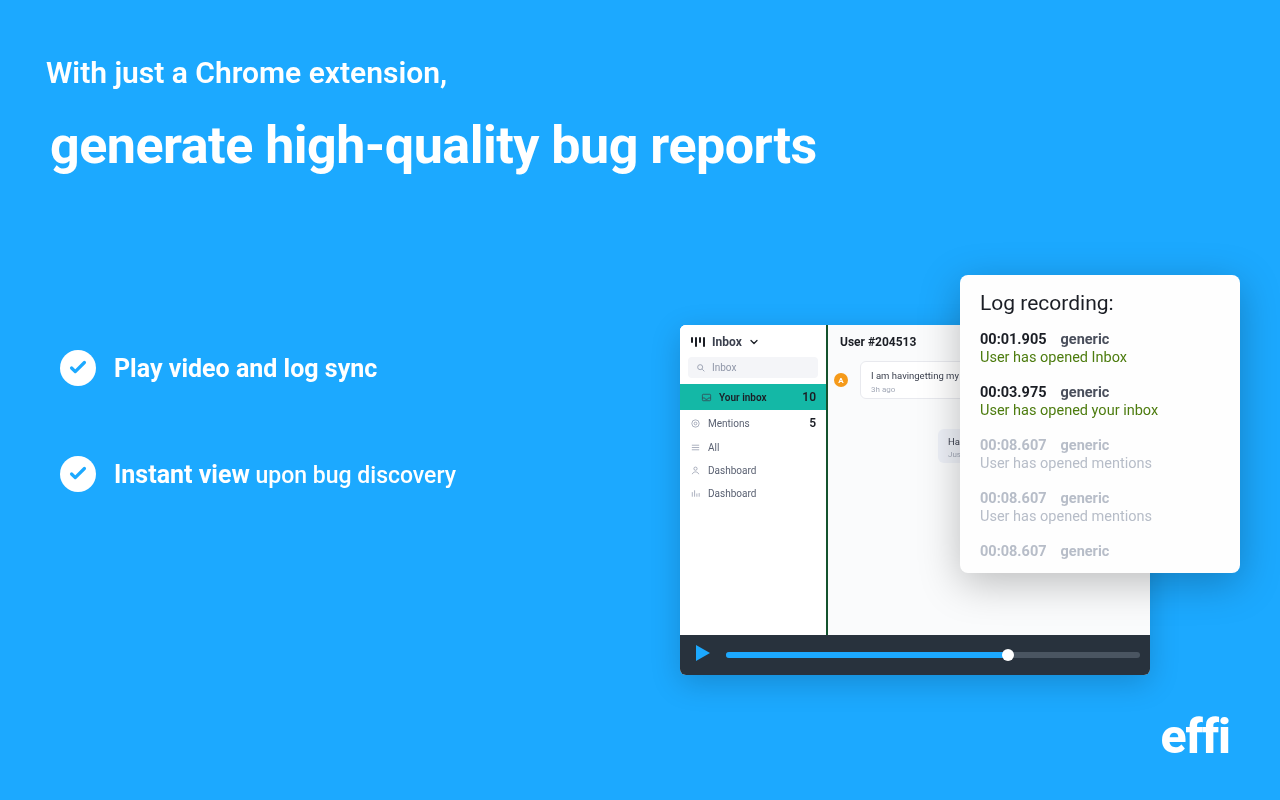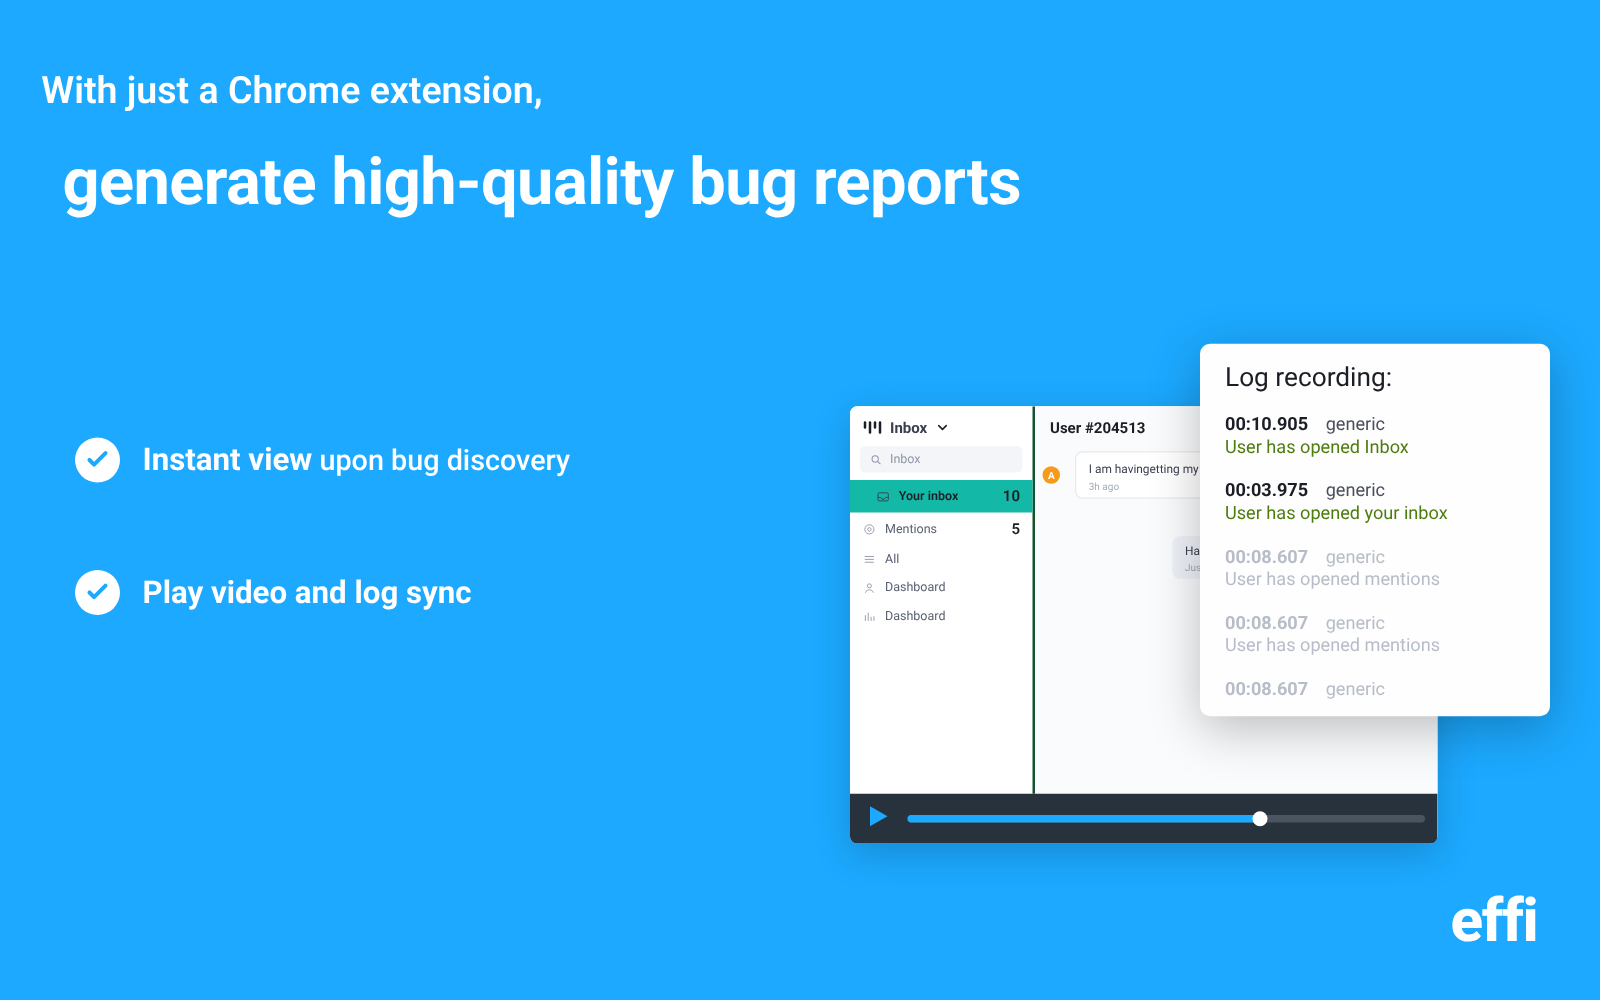--- a/index.html
+++ b/index.html
@@ -7,21 +7,21 @@
     width: 1280px;
     height: 800px;
     background: #1ca9ff;
     font-family: -apple-system, BlinkMacSystemFont, "Segoe UI", Roboto, Helvetica, Arial, sans-serif;
     position: relative;
     overflow: hidden;
     color: #fff;
   }
   .headline-small {
     position: absolute;
-    left: 33px;
+    left: 46px;
     top: 55px;
     font-size: 30px;
     font-weight: 600;
   }
   .headline-big {
     position: absolute;
     left: 50px;
     top: 115px;
     font-size: 52px;
     font-weight: 700;
@@ -210,21 +210,21 @@
     width: 280px;
     background: #fefefe;
     color: #1b1e25;
     border-radius: 8px;
     box-shadow: 0 10px 40px rgba(0,0,0,0.25);
     padding: 16px 20px 12px 20px;
   }
   .log-title { font-size: 21px; font-weight: 400; margin-bottom: 16px; }
   .log-entry { margin-bottom: 18px; }
   .log-line1 { font-weight: 700; font-size: 14.5px; display: flex; gap: 14px; }
-  .log-kind { font-weight: 400; color: #4a4f5c; }
+  .log-kind { font-weight: 700; color: #4a4f5c; }
   .log-line2 { font-size: 14.5px; color: #4d7c0f; margin-top: 1px; }
   .log-entry.faded .log-line1,
   .log-entry.faded .log-line2 { color: #b7bdc8; }
   .log-entry.faded .log-kind { color: #b7bdc8; }
   .log-entry.last { margin-bottom: 0; }
   .log-entry.cut { height: 18px; overflow: hidden; }
 </style>
 </head>
 <body>
 
@@ -232,31 +232,31 @@
 <div class="headline-big">generate high-quality bug reports</div>
 
 <div class="bullets">
   <div class="bullet">
     <div class="check-icon">
       <svg viewBox="0 0 24 24">
           <path d="M5 12l4 4 10-10" stroke="#1ca9ff" stroke-width="3.5" fill="none" stroke-linecap="round" stroke-linejoin="round"></path>
         </svg>
     </div>
     <div>
-      <span class="bullet-text-strong">Instant view</span><span class="bullet-text-normal"> upon bug discovery</span>
+      <span class="bullet-text-strong">Play video and log sync</span><span class="bullet-text-normal"></span>
     </div>
   </div>
   <div class="bullet">
     <div class="check-icon">
       <svg viewBox="0 0 24 24">
           <path d="M5 12l4 4 10-10" stroke="#1ca9ff" stroke-width="3.5" fill="none" stroke-linecap="round" stroke-linejoin="round"></path>
         </svg>
     </div>
     <div>
-      <span class="bullet-text-strong">Play video and log sync</span><span class="bullet-text-normal"></span>
+      <span class="bullet-text-strong">Instant view</span><span class="bullet-text-normal"> upon bug discovery</span>
     </div>
   </div>
 </div>
 
 <div class="app">
   <div class="app-body">
     <div class="sidebar">
       <div class="sidebar-header">
         <span class="wave-icon">
           <span style="height:6px"></span>
@@ -351,21 +351,21 @@
       <div class="track-thumb"></div>
     </div>
   </div>
 </div>
 
 <div class="log-panel">
   <div class="log-title">Log recording:</div>
 
   <div class="log-entry">
     <div class="log-line1">
-        <span>00:10.905</span>
+        <span>00:01.905</span>
         <span class="log-kind">generic</span>
       </div>
     <div class="log-line2">User has opened Inbox</div>
   </div>
   <div class="log-entry">
     <div class="log-line1">
         <span>00:03.975</span>
         <span class="log-kind">generic</span>
       </div>
     <div class="log-line2">User has opened your inbox</div>

